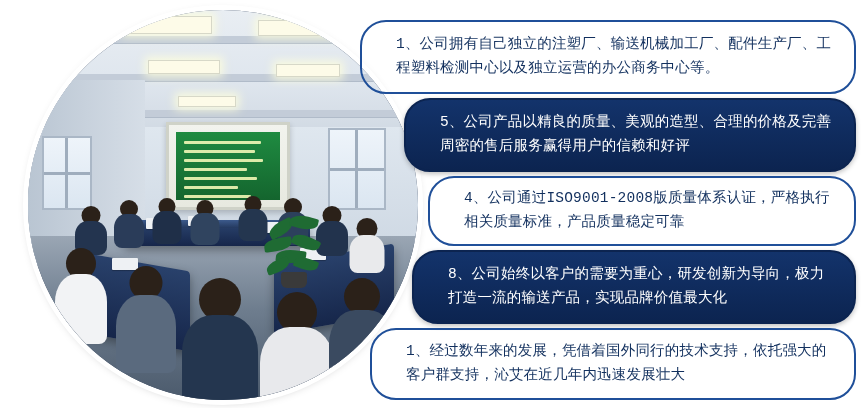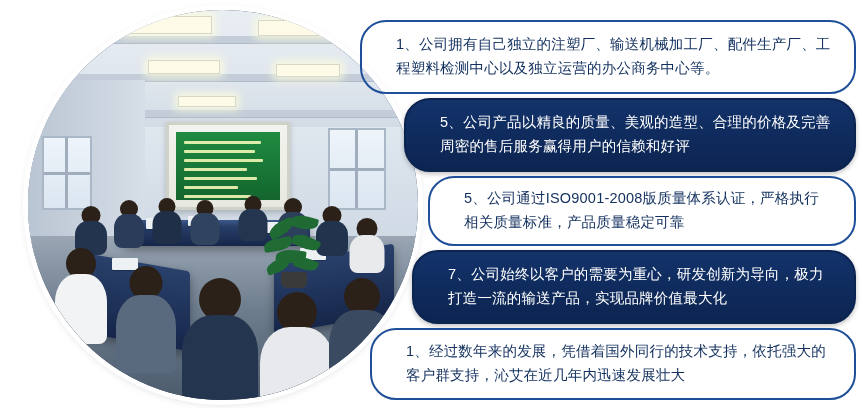--- a/index.html
+++ b/index.html
@@ -9,20 +9,21 @@
   }
   body {
     font-family: "Liberation Sans", "DejaVu Sans", sans-serif;
   }
   #stage {
     position: relative;
     width: 865px;
     height: 408px;
     overflow: hidden;
     background: #ffffff;
+    font-family: Liberation Mono, monospace;
   }
 
   
   .photo-wrap {
     position: absolute;
     left: 28px;
     top: 10px;
     width: 390px;
     height: 390px;
     border-radius: 50%;
@@ -313,25 +314,25 @@
 
     <div class="callout light c1">
       <span class="txt">1、公司拥有自己独立的注塑厂、输送机械加工厂、配件生产厂、工程塑料检测中心以及独立运营的办公商务中心等。</span>
     </div>
 
     <div class="callout dark c2">
       <span class="txt">5、公司产品以精良的质量、美观的造型、合理的价格及完善周密的售后服务赢得用户的信赖和好评</span>
     </div>
 
     <div class="callout light c3">
-      <span class="txt">5、公司通过ISO9001-2008版质量体系认证，严格执行相关质量标准，产品质量稳定可靠</span>
+      <span class="txt">4、公司通过ISO9001-2008版质量体系认证，严格执行相关质量标准，产品质量稳定可靠</span>
     </div>
 
     <div class="callout dark c4">
-      <span class="txt">7、公司始终以客户的需要为重心，研发创新为导向，极力打造一流的输送产品，实现品牌价值最大化</span>
+      <span class="txt">8、公司始终以客户的需要为重心，研发创新为导向，极力打造一流的输送产品，实现品牌价值最大化</span>
     </div>
 
     <div class="callout light c5">
       <span class="txt">1、经过数年来的发展，凭借着国外同行的技术支持，依托强大的客户群支持，沁艾在近几年内迅速发展壮大</span>
     </div>
 
   </div>
 
 </div>
 

